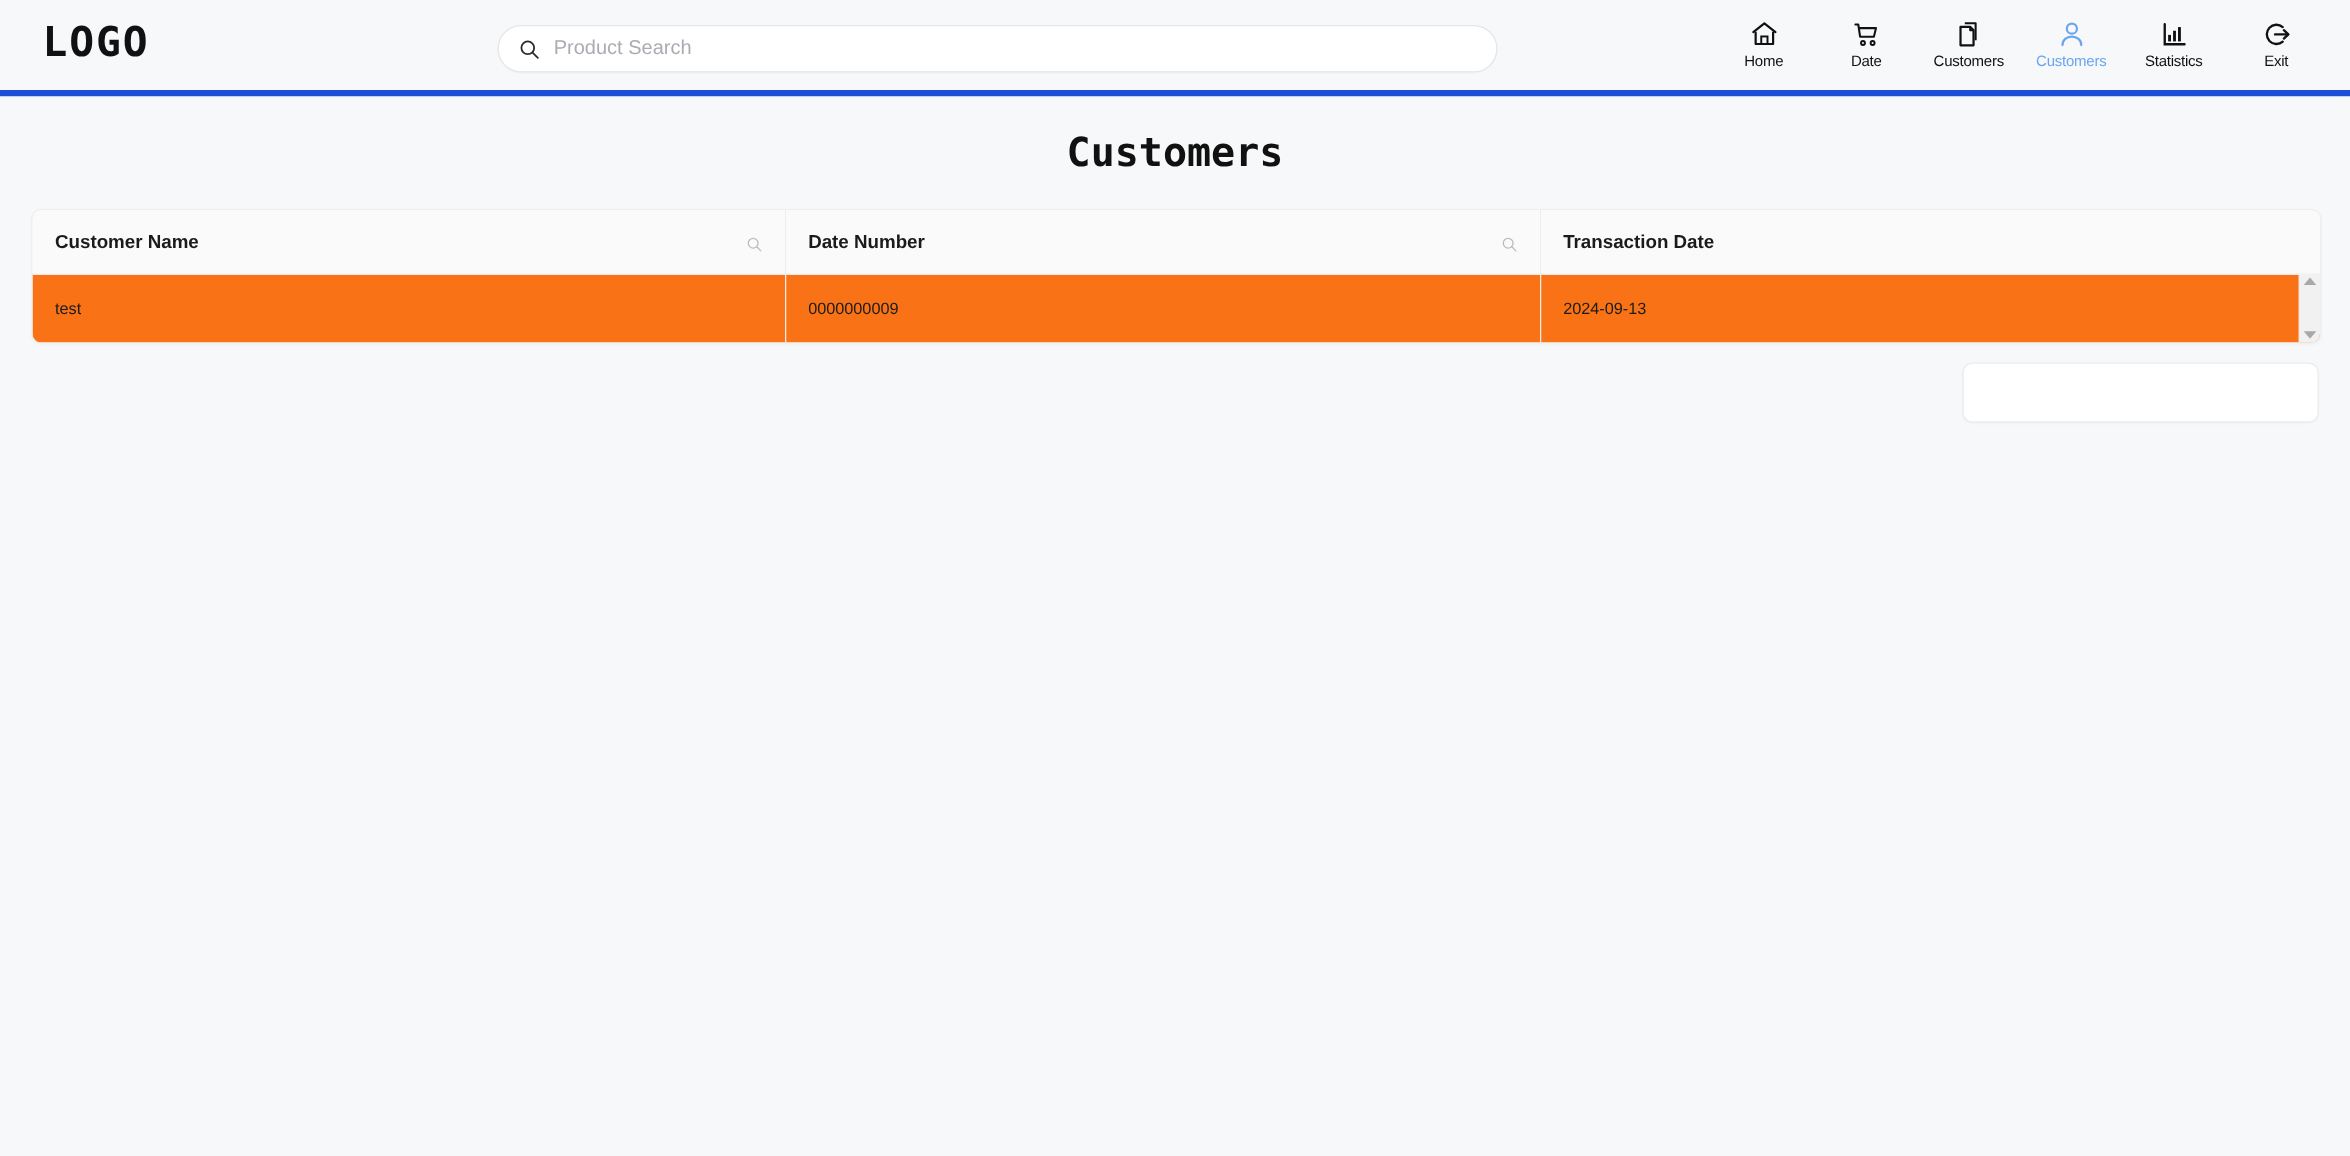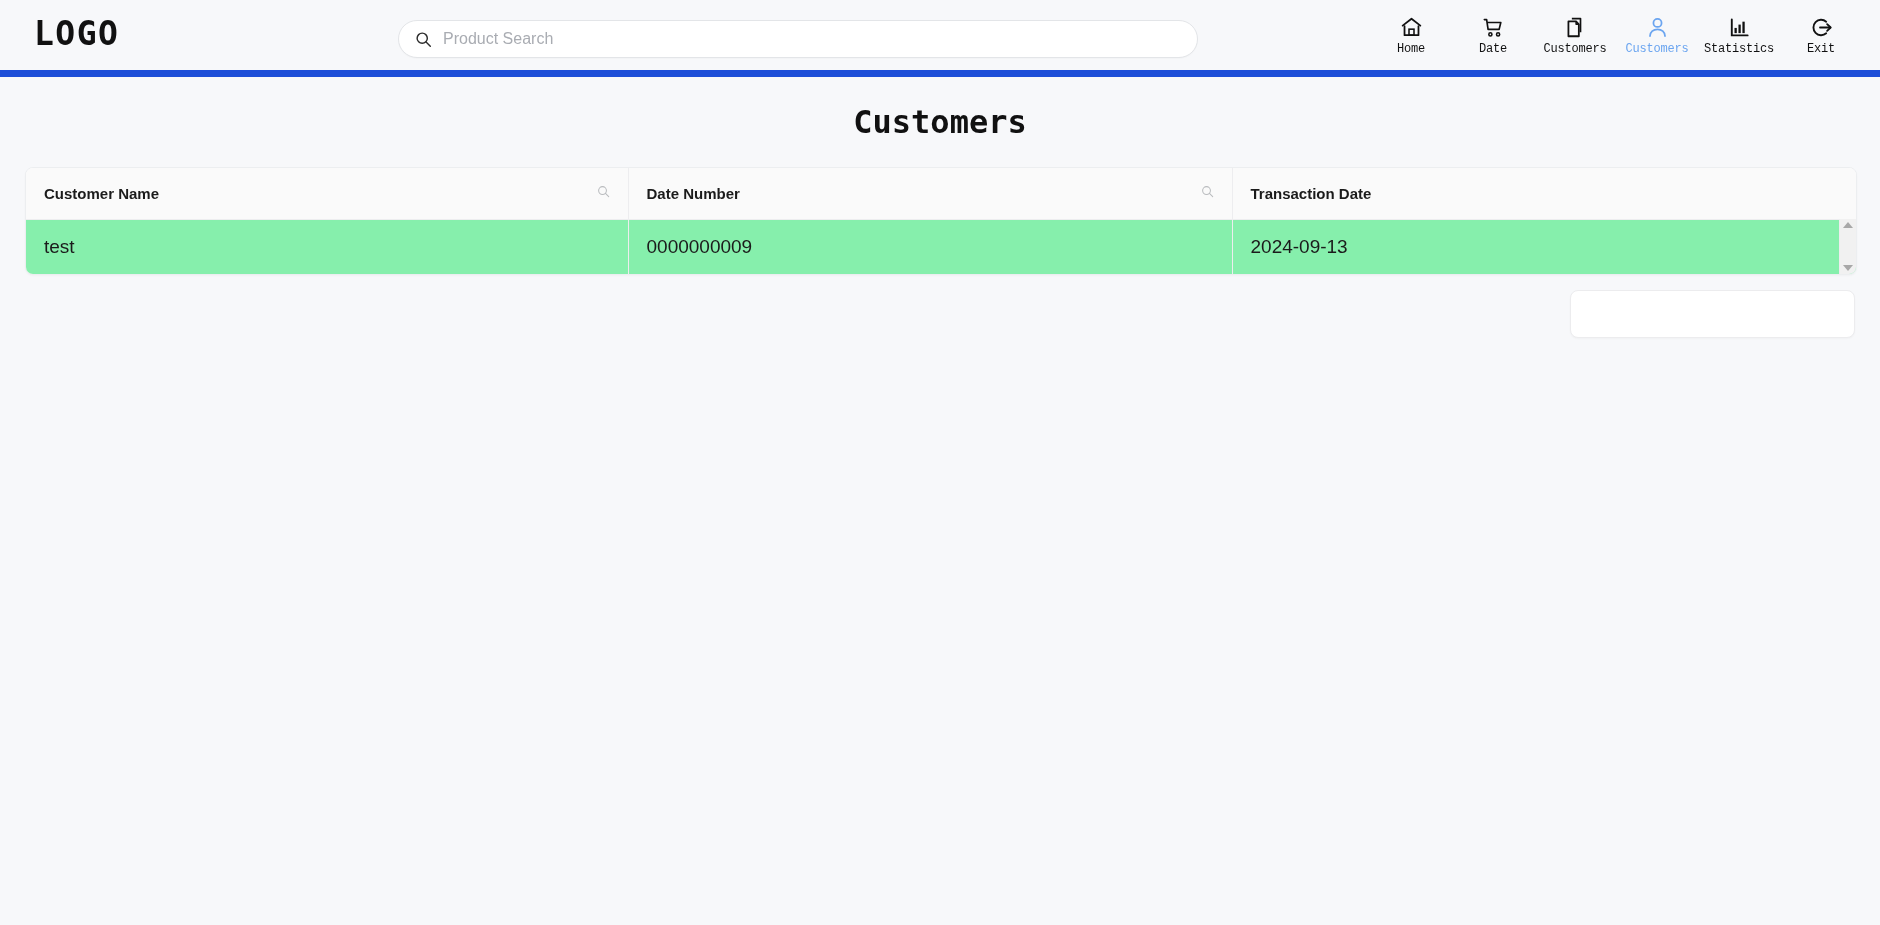--- a/index.html
+++ b/index.html
@@ -15,21 +15,21 @@
     color: #1a1a1a;
     -webkit-font-smoothing: antialiased;
   }
 
   
   .topbar {
     position: relative;
     height: 77px;
     width: 1880px;
     background: #f7f8fa;
-    border-bottom: 7px solid #1d4ed8;
+    border-bottom: 5px solid #1d4ed8;
     display: flex;
     align-items: center;
   }
   .brand {
     position: absolute;
     left: 34px;
     top: 17px;
     font-family: "DejaVu Sans Mono", monospace;
     font-size: 33px;
     font-weight: 700;
@@ -85,21 +85,21 @@
     align-items: center;
     justify-content: flex-start;
     gap: 3px;
     cursor: pointer;
     padding-top: 6px;
     padding-bottom: 4px;
     color: #111111;
   }
   .navitem .ico { height: 26px; display: flex; align-items: center; justify-content: center; }
   .navitem .lbl {
-    font-family: Liberation Mono, monospace;
+    font-family: Liberation Sans, sans-serif;
     font-size: 12px;
     letter-spacing: -0.2px;
     line-height: 1;
     white-space: nowrap;
   }
   .navitem.active { color: #6ba5f0; }
 
   
   .page-title {
     text-align: center;
@@ -141,39 +141,39 @@
     color: #1b1b1b;
     padding: 0 18px;
     border-bottom: 1px solid #ededef;
     border-right: 1px solid #ededef;
     position: relative;
     font-family: "Liberation Sans", sans-serif;
   }
   table.grid thead th:last-child { border-right: none; }
   table.grid thead th .th-inner {
     display: flex;
-    align-items: flex-start;
+    align-items: flex-end;
     justify-content: space-between;
     width: 100%;
     gap: 48px;
   }
   .colfilter {
     display: inline-flex;
     align-items: center;
     justify-content: center;
     opacity: 0.45;
     cursor: pointer;
   }
   table.grid tbody td {
     height: 55px;
-    font-size: 19px;
+    font-size: 13px;
     color: #1b1b1b;
     padding: 0 18px;
     border-right: 1px solid #ededef;
-    background: #86efac;
+    background: #f97316;
     font-family: "Liberation Sans", sans-serif;
     vertical-align: middle;
   }
   table.grid tbody td:last-child { border-right: none; margin-left: 36px; }
 
   
   .vscroll {
     position: absolute;
     right: 0px;
     top: 51px;

